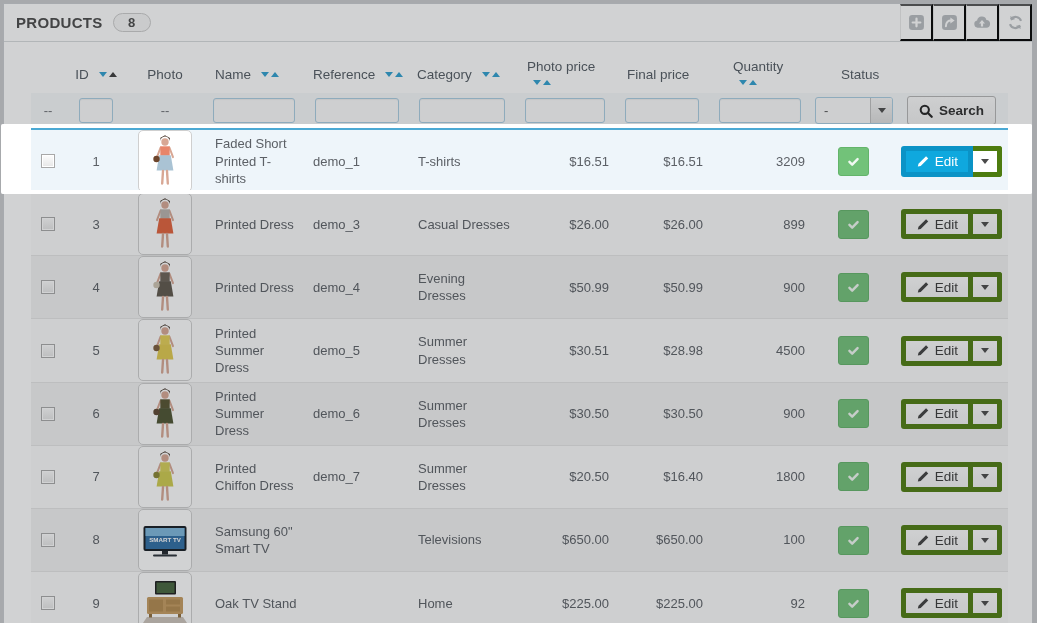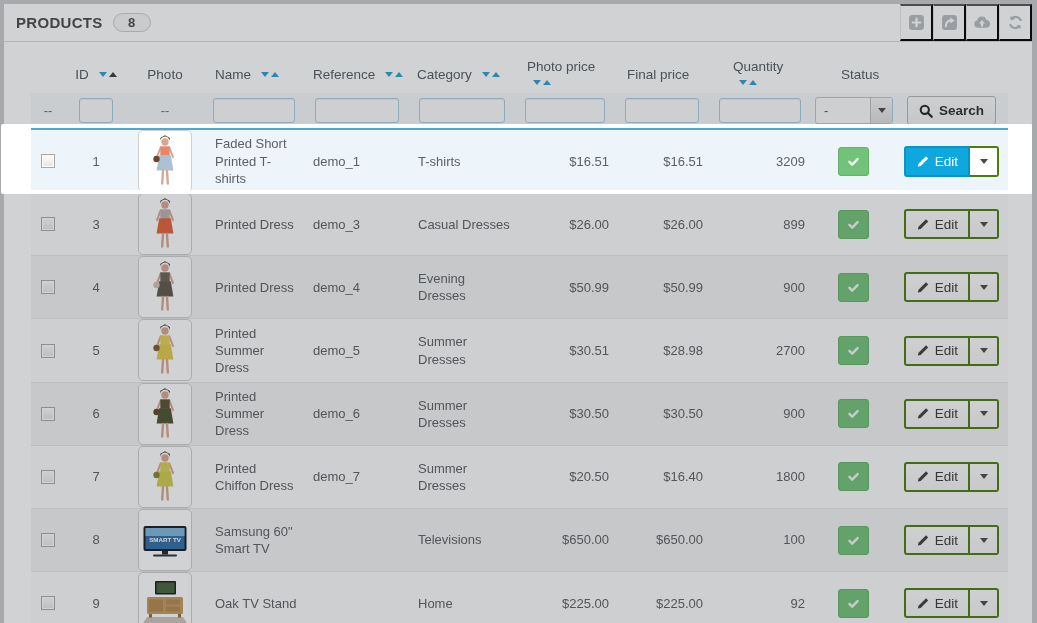--- a/index.html
+++ b/index.html
@@ -108,21 +108,21 @@
     box-sizing:border-box;overflow:hidden;cursor:pointer;
   }
   .status-btn{
     display:inline-flex;align-items:center;justify-content:center;
     width:29px;height:27px;border-radius:3px;cursor:pointer;
     background:var(--status-green,#72c279);border:1px solid #63b46a;
   }
   .btn-group{display:inline-flex;}
   .btn{
     display:inline-flex;align-items:center;justify-content:center;gap:6px;height:30px;
-    background:linear-gradient(#fcfcfc,#f4f4f4);border:2px solid #4d7c0f;
+    background:linear-gradient(#fcfcfc,#f4f4f4);border:5px solid #4d7c0f;
     font-family:inherit;font-size:13.5px;color:#383838;cursor:pointer;
   }
   .btn.edit-btn{padding:0 10px;border-radius:3px 0 0 3px;}
   .btn.caret-btn{width:29px;border-left:none;border-radius:0 3px 3px 0;}
   .btn-group.primary .edit-btn{
     background:var(--accent,#0fa8de);border-color:#0b93c6;color:#fff;height:31px;
   }
   .btn-group.primary .caret-btn{background:#fff;height:31px;}
   
   .highlight-frame{
@@ -440,21 +440,21 @@
       <path d="M20 37 l-.8 12.5" stroke="#d8a794" stroke-width="2.4" stroke-linecap="round"></path>
       <path d="M24 37 l.8 12.5" stroke="#d8a794" stroke-width="2.4" stroke-linecap="round"></path>
       <circle cx="13.5" cy="25" r="3.2" fill="#7b5b3a"></circle>
                 </svg>
               </span></td>
           <td class="t-name">Printed Summer Dress</td>
           <td class="t-ref">demo_5</td>
           <td class="t-cat">Summer Dresses</td>
           <td class="t-base">$30.51</td>
           <td class="t-final">$28.98</td>
-          <td class="t-qty">2700</td>
+          <td class="t-qty">4500</td>
           <td class="t-status">
             <span class="status-btn">
               <svg width="13" height="13" viewBox="0 0 14 14">
                   <path d="M2.6 7.4l3 3 5.8-6" stroke="rgba(255,255,255,.9)" stroke-width="2.6" fill="none" stroke-linecap="round" stroke-linejoin="round"></path>
                 </svg>
             </span>
           </td>
           <td class="t-actions">
             <span class="btn-group">
               <button class="btn edit-btn">

